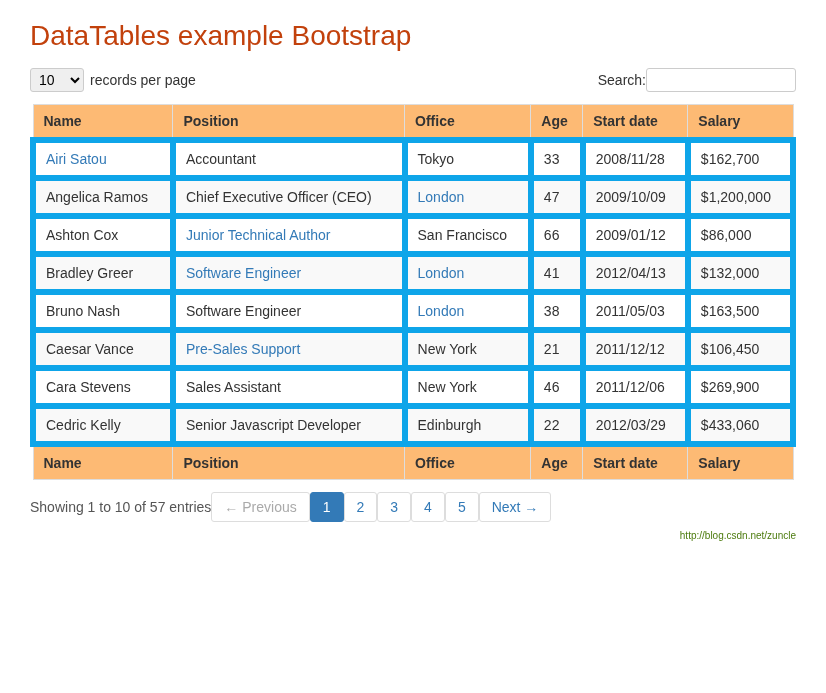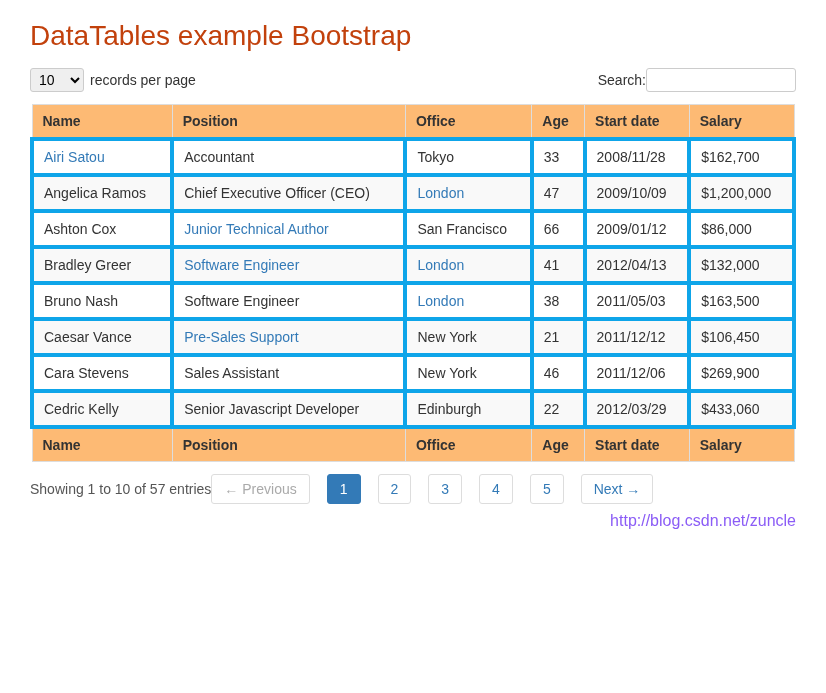--- a/index.html
+++ b/index.html
@@ -51,21 +51,21 @@
       border: 1px solid #ddd;
     }
     thead tr th, tfoot tr th {
       background: #fdba74;
       border: 1px solid #ddd;
       padding: 8px 10px;
       text-align: left;
       font-weight: bold;
     }
     tbody tr td {
-      border: 4px solid #0ea5e9;
+      border: 6px solid #0ea5e9;
       padding: 8px 10px;
       vertical-align: top;
       margin-left: 24px;
     }
     tbody tr:nth-child(even) {
       background: #f9f9f9;
     }
     .link-text {
       color: #337ab7;
       text-decoration: none;
@@ -75,21 +75,21 @@
       justify-content: flex-start;
       align-items: center;
       margin-top: 12px;
     }
     .showing-info {
       color: #555;
       font-size: 14px;
     }
     .pagination {
       display: flex;
-      gap: 17px;
+      gap: 0;
       list-style: none;
       align-items: center;
     }
     .pagination li a, .pagination li span {
       display: inline-block;
       padding: 6px 12px;
       border: 1px solid #ddd;
       color: #337ab7;
       text-decoration: none;
       font-size: 14px;
@@ -101,22 +101,22 @@
       background: #337ab7;
       color: #fff;
       border-color: #337ab7;
     }
     .pagination li.disabled span {
       color: #aaa;
       cursor: default;
     }
     .watermark {
       text-align: right;
-      color: #8b5cf6;
-      font-size: 16px;
+      color: #4d7c0f;
+      font-size: 10px;
       margin-top: 8px;
     }
   </style>
 </head>
 <body>
 
 <h1>DataTables example Bootstrap</h1>
 
 <div class="top-controls">
   <div class="records-per-page">

